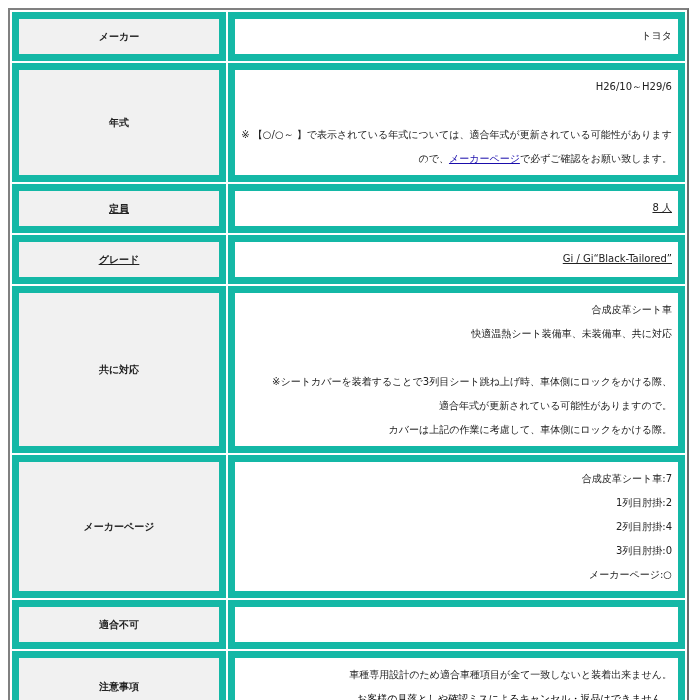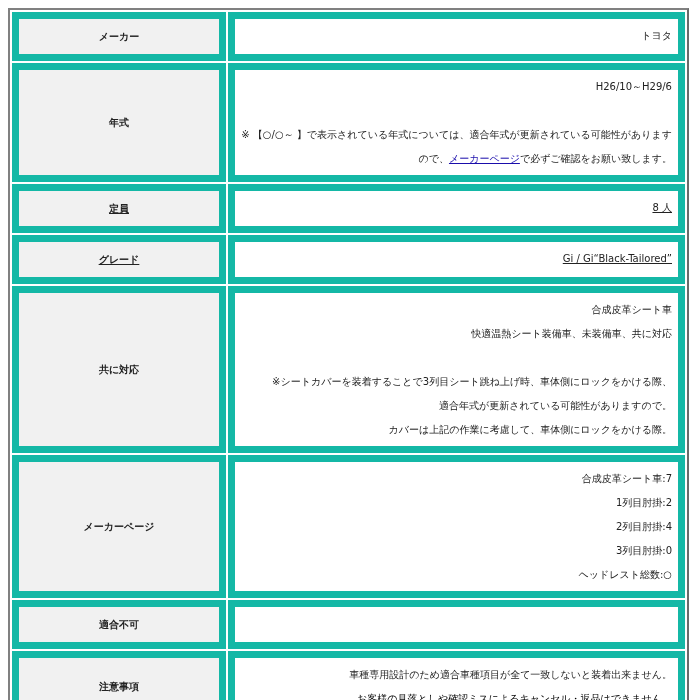--- a/index.html
+++ b/index.html
@@ -82,21 +82,21 @@
       <span class="line">カバーは上記の作業に考慮して、車体側にロックをかける際。</span>
     </td>
   </tr>
   <tr>
     <th>メーカーページ</th>
     <td>
       <span class="line">合成皮革シート車:7</span>
       <span class="line">1列目肘掛:2</span>
       <span class="line">2列目肘掛:4</span>
       <span class="line">3列目肘掛:0</span>
-      <span class="line">ヘッドレスト総数:○</span>
+      <span class="line">メーカーページ:○</span>
     </td>
   </tr>
   <tr class="r-ng">
     <th class="red">適合不可</th>
     <td class="single"></td>
   </tr>
   <tr>
     <th>注意事項</th>
     <td>
       <span class="line">車種専用設計のため適合車種項目が全て一致しないと装着出来ません。</span>

